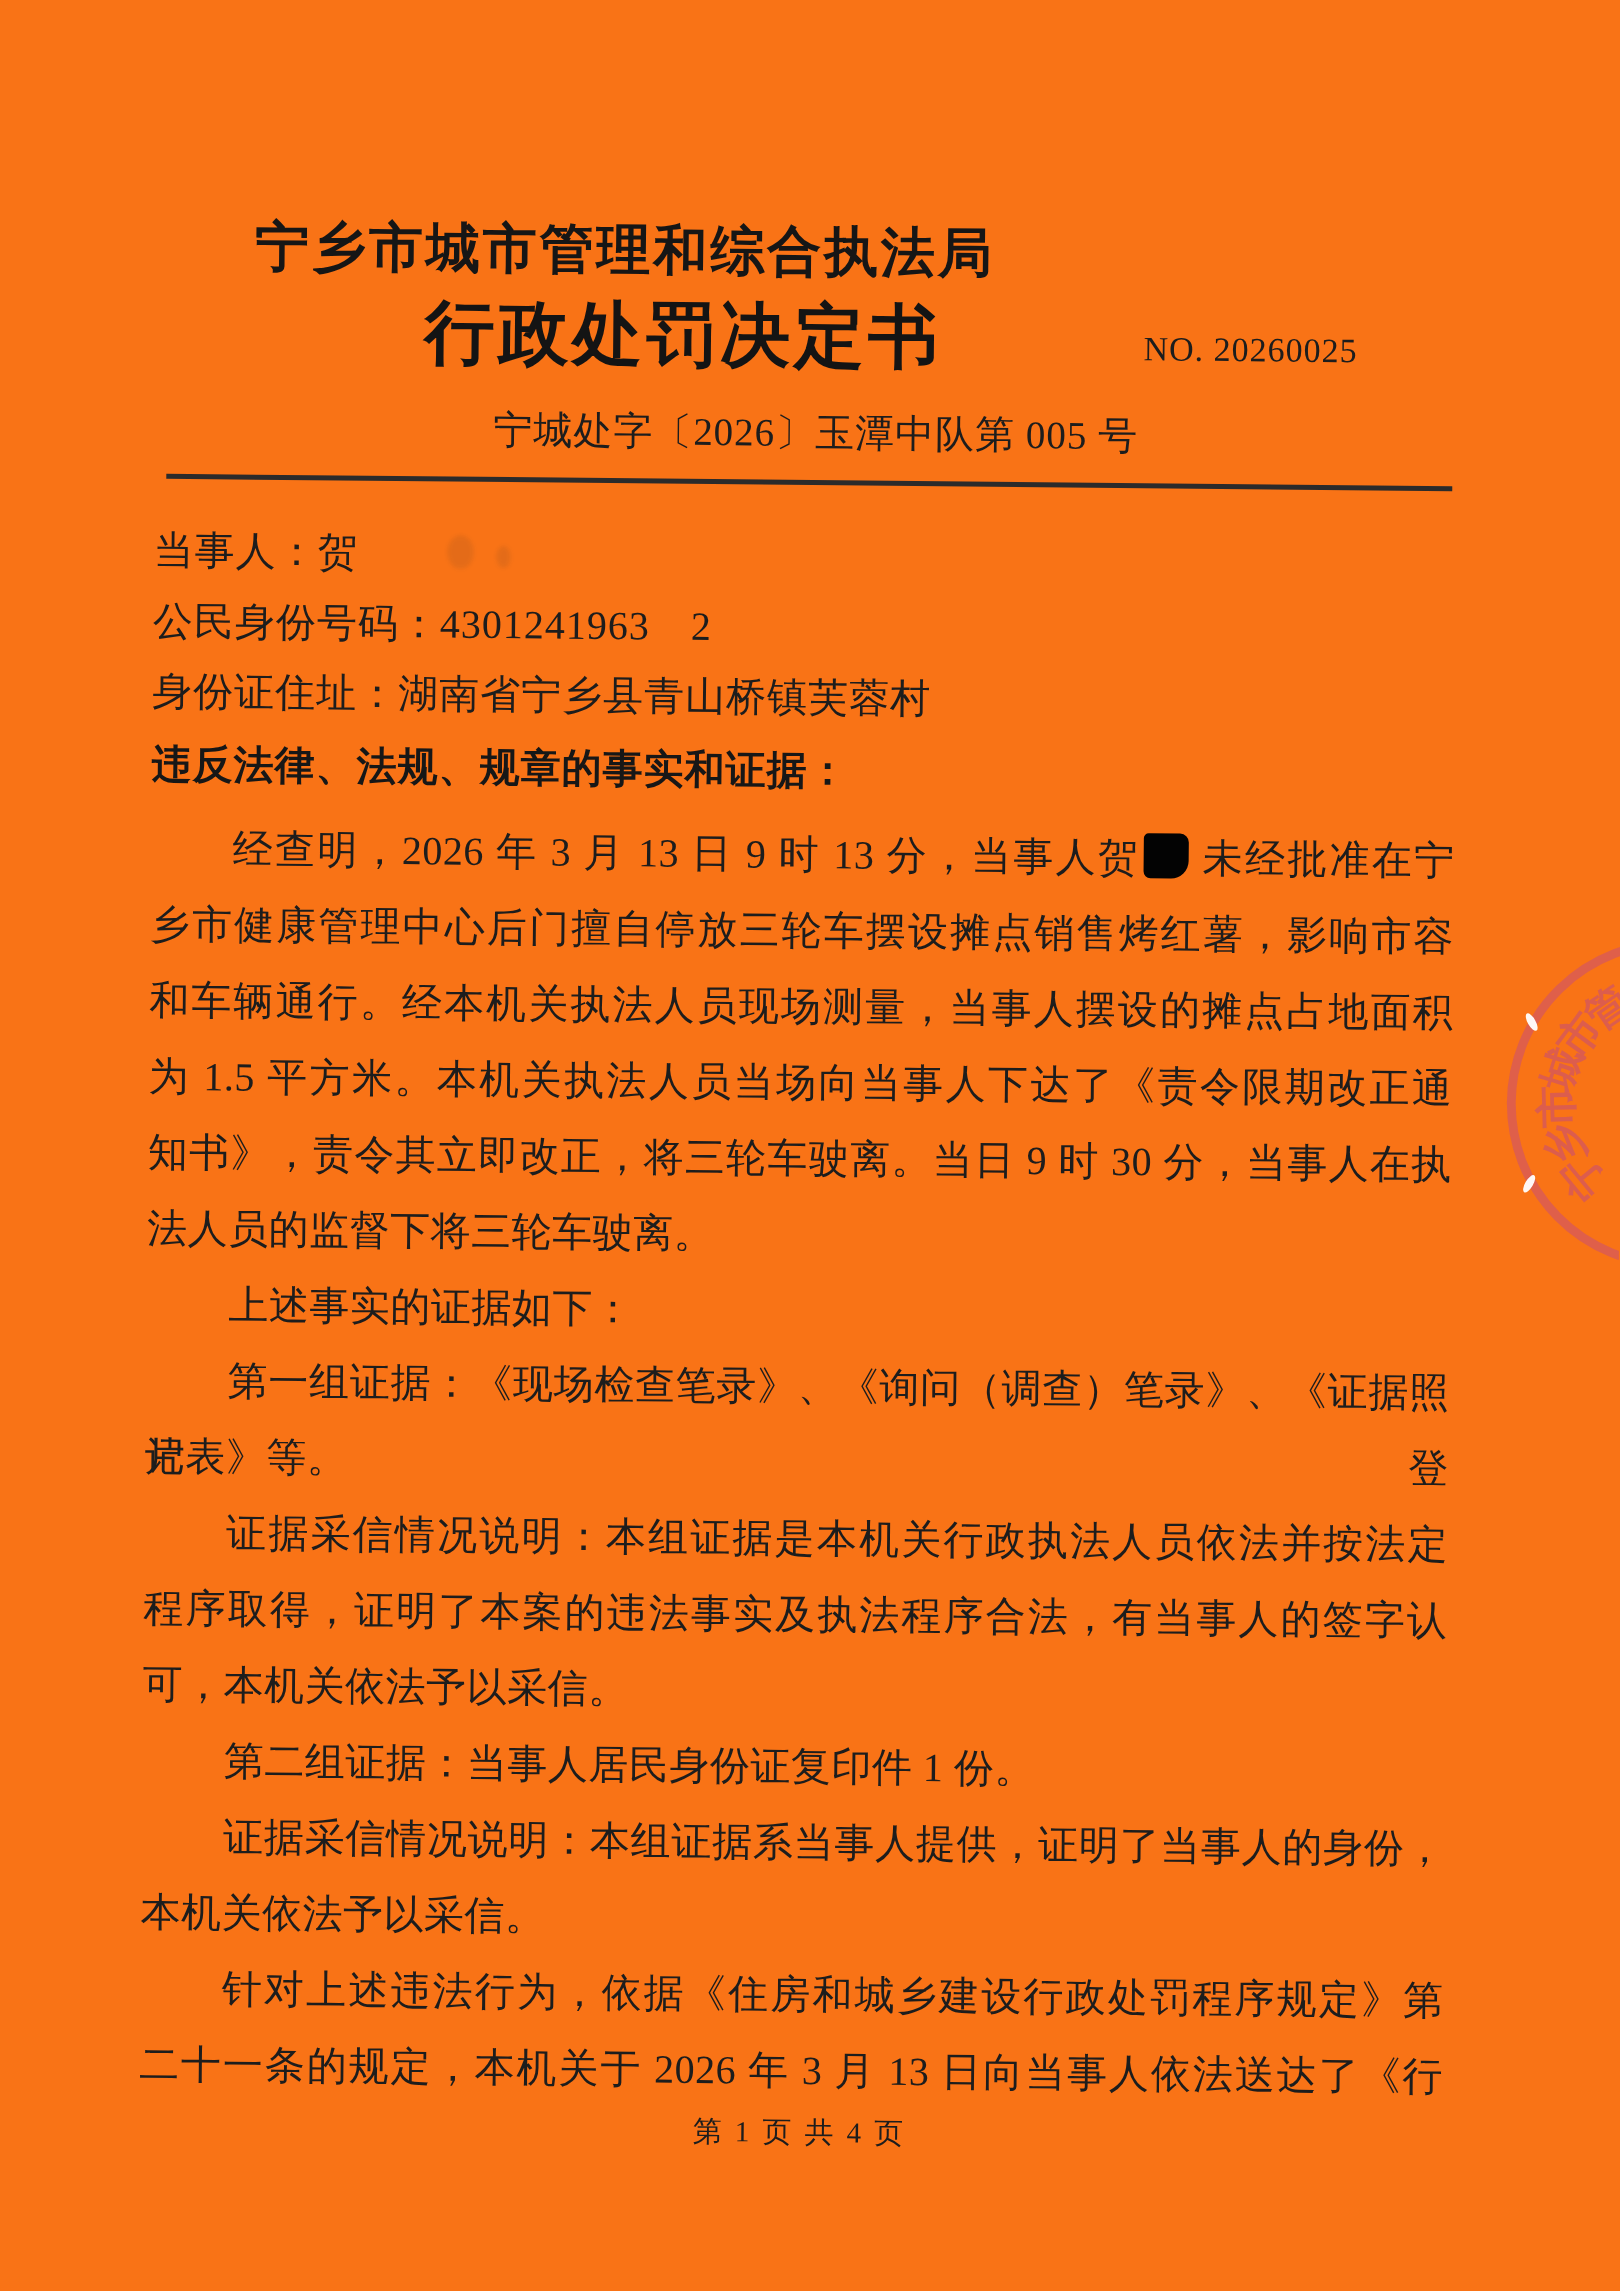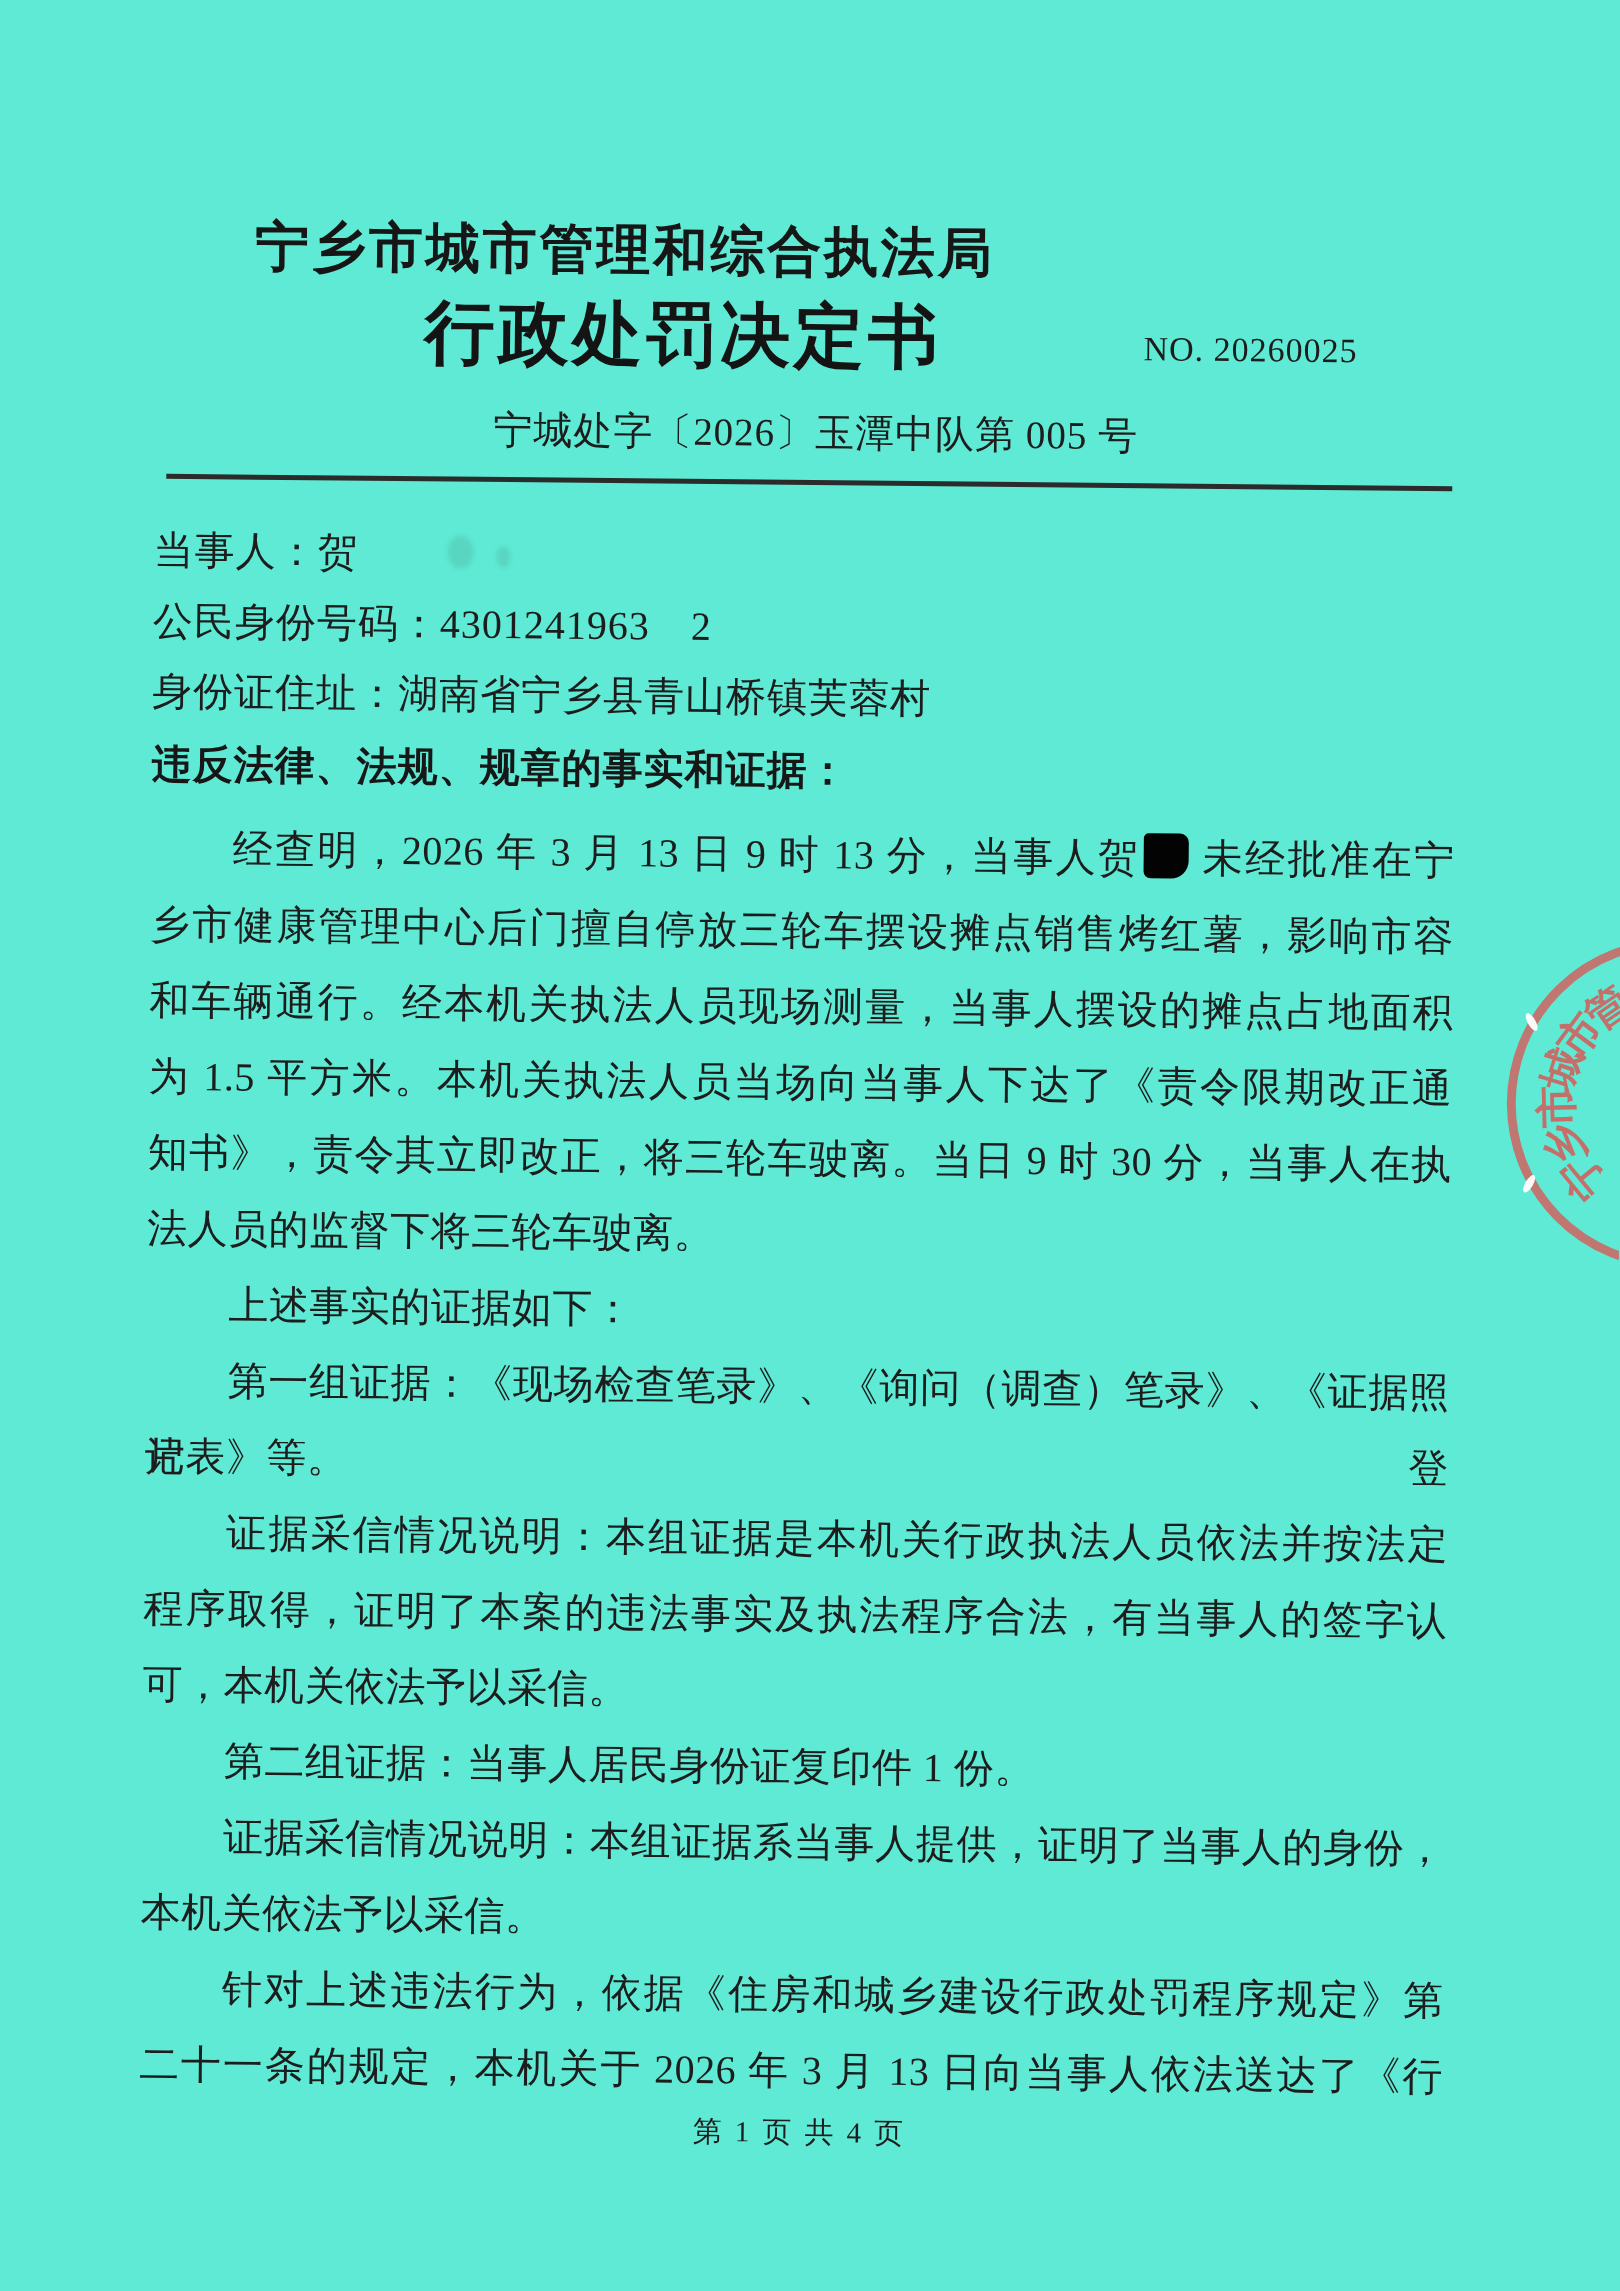--- a/index.html
+++ b/index.html
@@ -1,17 +1,17 @@
 <!DOCTYPE html>
 <html><head>
 <meta charset="utf-8">
 <style>
   html,body { margin:0; padding:0; background:#ffffff; }
   .page {
-    position:relative; width:1620px; height:2292px; background:#5eead4;
+    position:relative; width:1620px; height:2292px; background:#f97316;
     overflow:hidden; font-family:"Liberation Serif","DejaVu Serif",serif;
     color:#1d1d1d;
   }
   .content { position:absolute; inset:0; transform:rotate(0.55deg); transform-origin:50% 45%; }
 
   .agency   { position:absolute; top:216px; left:88px; width:1059px; text-align:center;
               font-size:54px; font-weight:700; letter-spacing:2.9px; color:#161616; white-space:nowrap; }
   .doc-title{ position:absolute; top:290px; left:0; width:1353px; text-align:center;
               font-size:70px; font-weight:700; letter-spacing:3.9px; color:#141414; white-space:nowrap; }
   .doc-no   { position:absolute; top:327px; left:1137px; font-size:34px; letter-spacing:1px; white-space:nowrap; }

